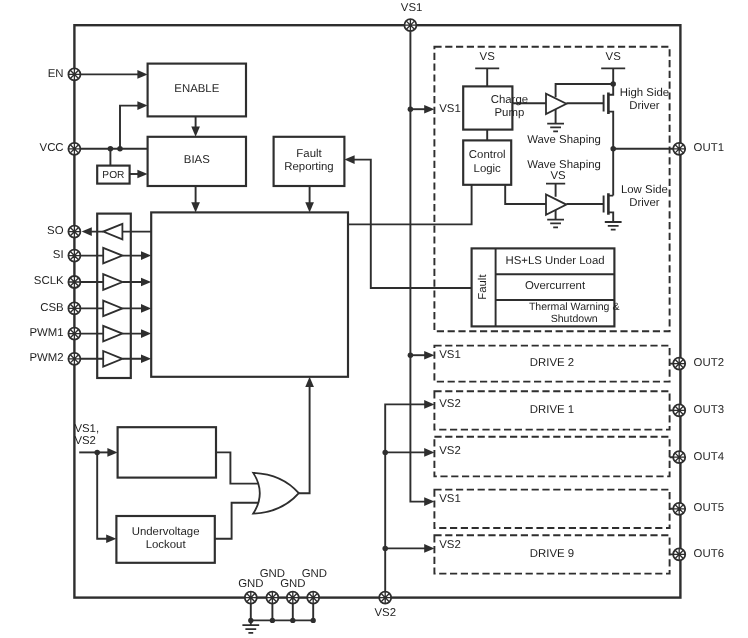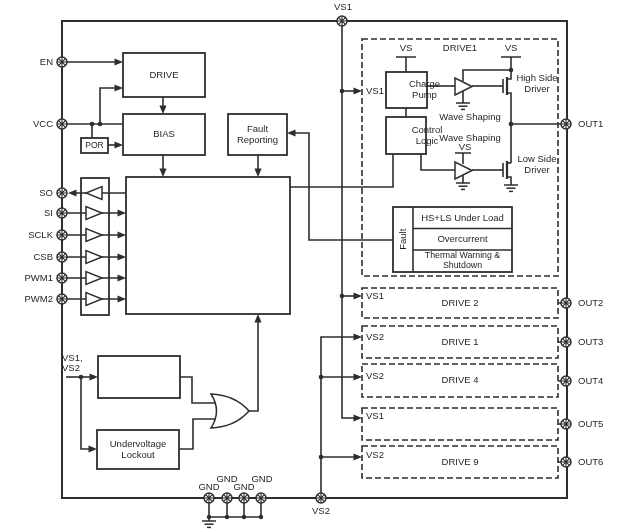--- a/index.html
+++ b/index.html
@@ -5,21 +5,21 @@
   html,body{margin:0;padding:0;background:#fff;}
   #wrap{position:relative;width:623px;height:532px;background:#fff;overflow:hidden;
         font-family:"Liberation Sans",sans-serif;}
   svg{position:absolute;left:0;top:0;}
   .lbl{position:absolute;font:9.5px/10.5px "Liberation Sans",sans-serif;color:#1f1f1f;
        white-space:pre-line;}
   .c{text-align:center;}
   .r{text-align:right;}
   .nw{white-space:nowrap;}
   .sm{font-size:8.5px;line-height:9.5px;}
-  .xs{font-size:8.8px;line-height:9.6px;}
+  .xs{font-size:8.8px;line-height:9.6px;padding-left:16px;}
   .big{font-size:10px;}
   .rot{transform:rotate(-90deg);}
   .w{stroke:#2e2e2e;stroke-width:1.6;fill:none;}
   .w2{stroke:#2e2e2e;stroke-width:2.2;fill:none;}
   .bx{stroke:#2e2e2e;stroke-width:1.8;fill:#fff;}
   .obx{stroke:#2e2e2e;stroke-width:2;fill:none;}
   .dash{stroke:#2e2e2e;stroke-width:1.6;fill:none;stroke-dasharray:6 3;}
   .tri{stroke:#2e2e2e;stroke-width:1.5;fill:#fff;}
   .dot{fill:#2e2e2e;stroke:none;}
 </style>
@@ -221,47 +221,45 @@
 <div class="lbl nw" style="left:578px;top:419px;width:45px">OUT5</div>
 <div class="lbl nw" style="left:578px;top:457px;width:45px">OUT6</div>
 
 <div class="lbl c nw" style="left:325px;top:2px;width:36px">VS1</div>
 <div class="lbl c nw" style="left:303px;top:506px;width:36px">VS2</div>
 <div class="lbl c nw" style="left:192px;top:482px;width:34px">GND</div>
 <div class="lbl c nw" style="left:210px;top:474px;width:34px">GND</div>
 <div class="lbl c nw" style="left:227px;top:482px;width:34px">GND</div>
 <div class="lbl c nw" style="left:245px;top:474px;width:34px">GND</div>
 
-<div class="lbl c" style="left:123px;top:70px;width:82px">DRIVE</div>
+<div class="lbl c" style="left:123px;top:70px;width:82px">ENABLE</div>
 <div class="lbl c" style="left:123px;top:129px;width:82px">BIAS</div>
 <div class="lbl c sm" style="left:81px;top:141px;width:27px">POR</div>
 <div class="lbl c" style="left:228px;top:124px;width:59px">Fault Reporting</div>
 <div class="lbl c" style="left:97px;top:439px;width:82px">Undervoltage Lockout</div>
 <div class="lbl nw" style="left:62px;top:353px;width:30px">VS1,</div>
 <div class="lbl nw" style="left:62px;top:363px;width:30px">VS2</div>
 
-<div class="lbl c nw" style="left:362px;top:43px;width:196px">DRIVE1</div>
 <div class="lbl c nw" style="left:392px;top:43px;width:28px">VS</div>
 <div class="lbl c nw" style="left:497px;top:43px;width:28px">VS</div>
 <div class="lbl nw" style="left:366px;top:86px;width:32px">VS1</div>
 <div class="lbl c" style="left:404px;top:79px;width:41px">Charge Pump</div>
-<div class="lbl c" style="left:407px;top:125px;width:40px">Control Logic</div>
+<div class="lbl c" style="left:386px;top:125px;width:40px">Control Logic</div>
 <div class="lbl c nw" style="left:425px;top:112px;width:90px">Wave Shaping</div>
 <div class="lbl c nw" style="left:425px;top:133px;width:90px">Wave Shaping</div>
 <div class="lbl c nw" style="left:451px;top:142px;width:28px">VS</div>
 <div class="lbl c" style="left:512px;top:73px;width:50px">High Side Driver</div>
 <div class="lbl c" style="left:512px;top:154px;width:50px">Low Side Driver</div>
 <div class="lbl c rot nw" style="left:383px;top:234px;width:40px">Fault</div>
 <div class="lbl c nw" style="left:413px;top:213px;width:99px">HS+LS Under Load</div>
 <div class="lbl c nw" style="left:425px;top:234px;width:75px">Overcurrent</div>
 <div class="lbl c xs" style="left:413px;top:251px;width:99px">Thermal Warning &amp; Shutdown</div>
 
 <div class="lbl c nw" style="left:362px;top:298px;width:196px">DRIVE 2</div>
 <div class="lbl nw" style="left:366px;top:291px;width:32px">VS1</div>
 <div class="lbl c nw" style="left:362px;top:337px;width:196px">DRIVE 1</div>
 <div class="lbl nw" style="left:366px;top:332px;width:32px">VS2</div>
-<div class="lbl c nw" style="left:362px;top:375px;width:196px">DRIVE 4</div>
 <div class="lbl nw" style="left:366px;top:371px;width:32px">VS2</div>
 <div class="lbl nw" style="left:366px;top:411px;width:32px">VS1</div>
 <div class="lbl c nw" style="left:362px;top:457px;width:196px">DRIVE 9</div>
 <div class="lbl nw" style="left:366px;top:450px;width:32px">VS2</div>
 
 </div>
 
 </body></html>

